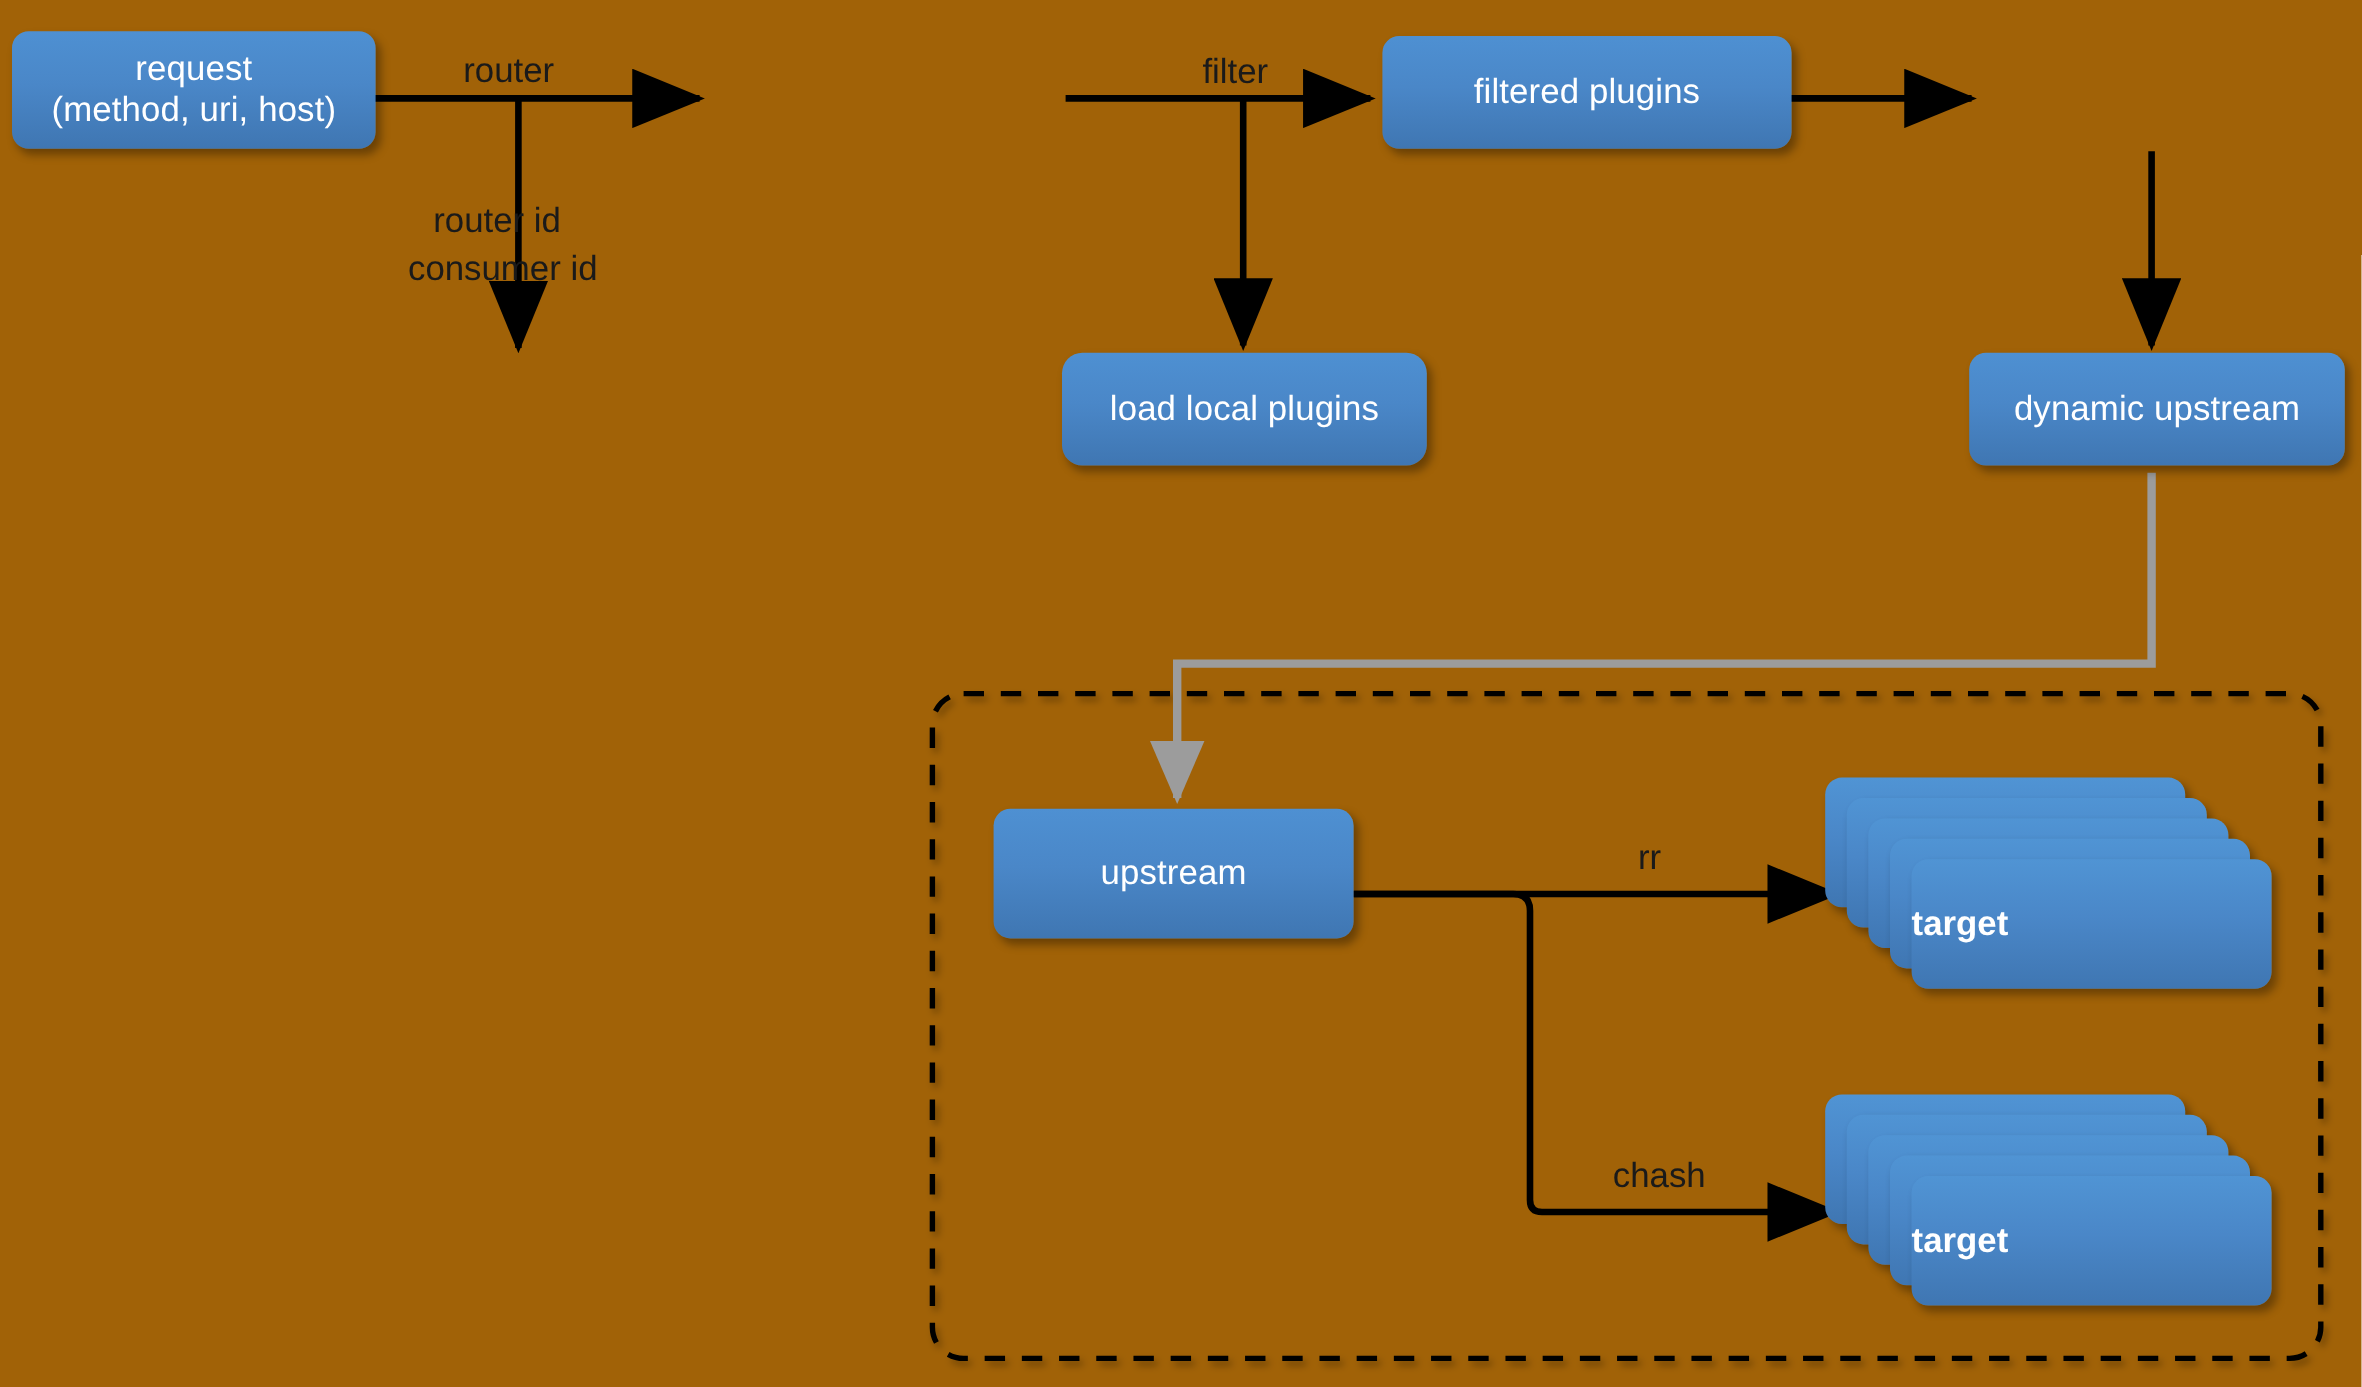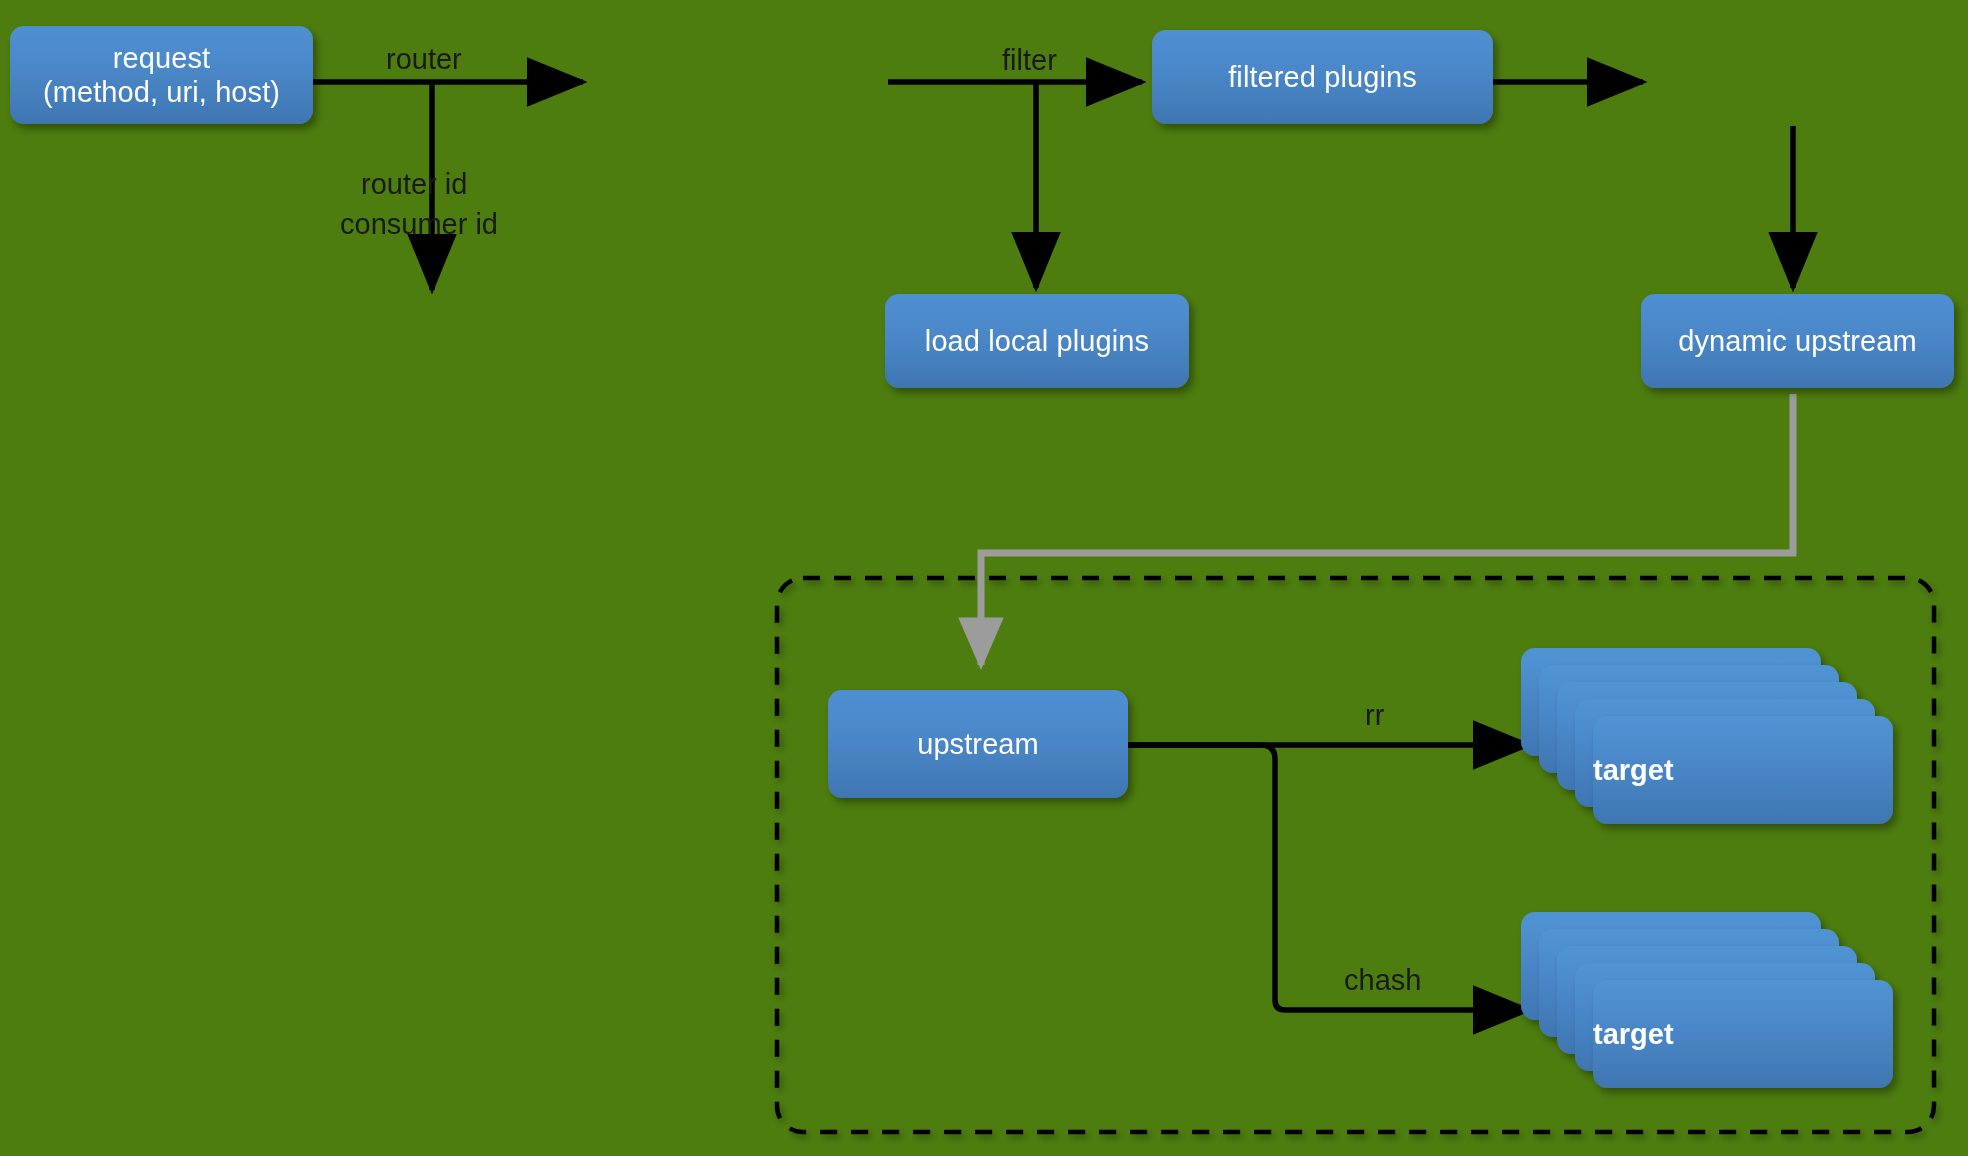--- a/index.html
+++ b/index.html
@@ -7,21 +7,21 @@
     padding: 0;
     background: #ffffff;
   }
   body {
     font-family: "Liberation Sans", sans-serif;
   }
   #canvas {
     position: relative;
     width: 1968px;
     height: 1156px;
-    background: #4d7c0f;
+    background: #a16207;
     overflow: hidden;
   }
   #svg-layer {
     position: absolute;
     left: 0; top: 0;
     width: 1968px;
     height: 1156px;
   }
   .node {
     position: absolute;
@@ -163,29 +163,29 @@
       <span class="l2">(method, uri, host)</span>
     </div>
   </div>
 
 
   <div class="node" style="left:1152px; top:30px; width:341px; height:94px;">
     <span>filtered plugins</span>
   </div>
 
 
-  <div class="node" style="left:885px; top:294px; width:304px; height:94px;">
+  <div class="node" style="left:885px; top:294px; width:304px; height:94px;border-radius:17px;">
     <span>load local plugins</span>
   </div>
 
   <div class="node" style="left:1641px; top:294px; width:313px; height:94px;text-align:right;">
     <span>dynamic upstream</span>
   </div>
 
-  <div class="node" style="left:828px; top:690px; width:300px; height:108px;">
+  <div class="node" style="left:828px; top:674px; width:300px; height:108px;">
     <span>upstream</span>
   </div>
 
 
   <div class="stack" style="left:1521px; top:648px; width:400px; height:190px;">
     <div class="layer" style="left:0px;   top:0px;  width:300px; height:108px;"></div>
     <div class="layer" style="left:18px;  top:17px; width:300px; height:108px;"></div>
     <div class="layer" style="left:36px;  top:34px; width:300px; height:108px;"></div>
     <div class="layer" style="left:54px;  top:51px; width:300px; height:108px;"></div>
     <div class="layer front" style="left:72px; top:68px; width:300px; height:108px;">

